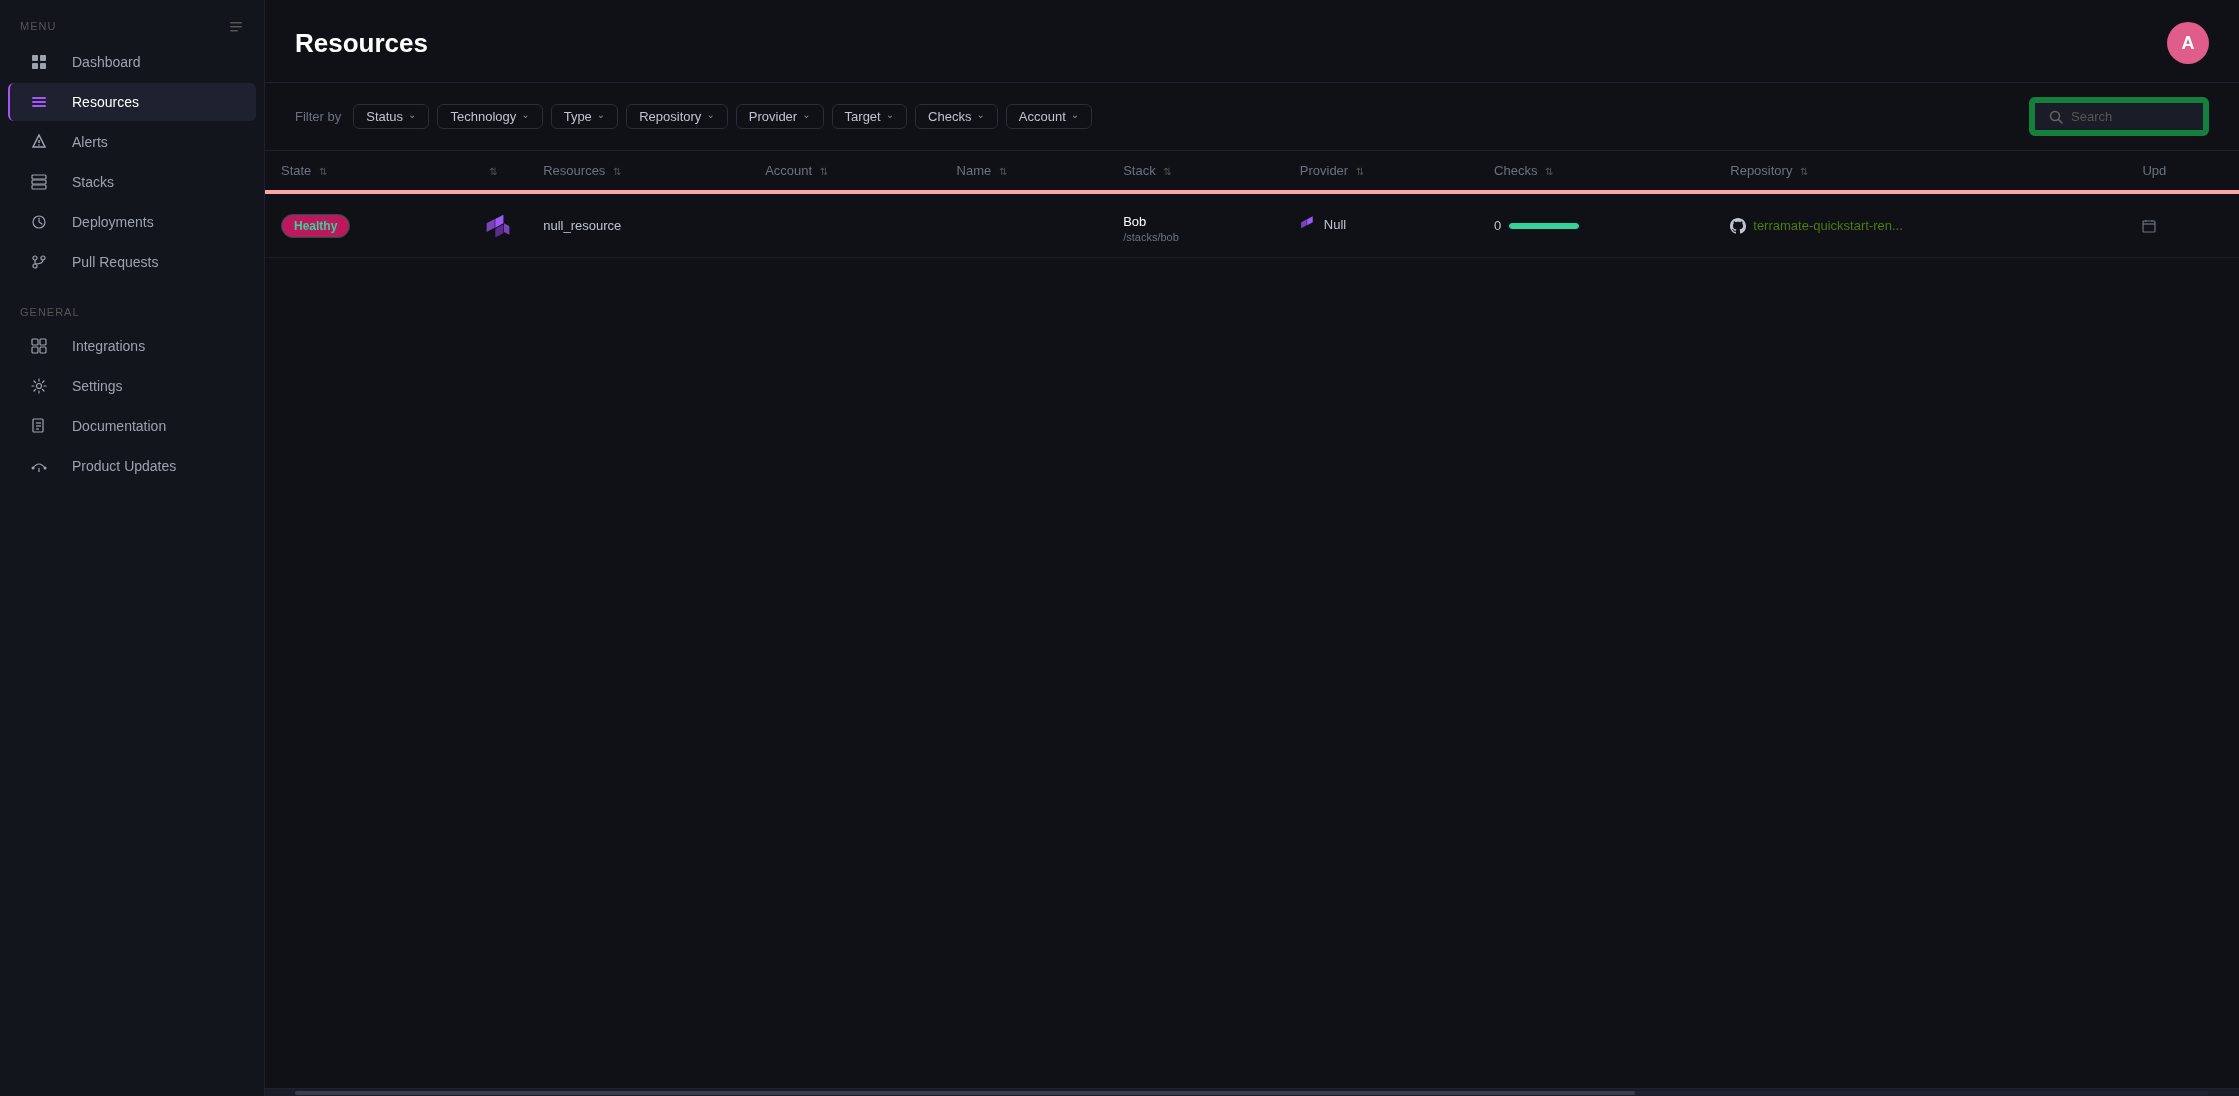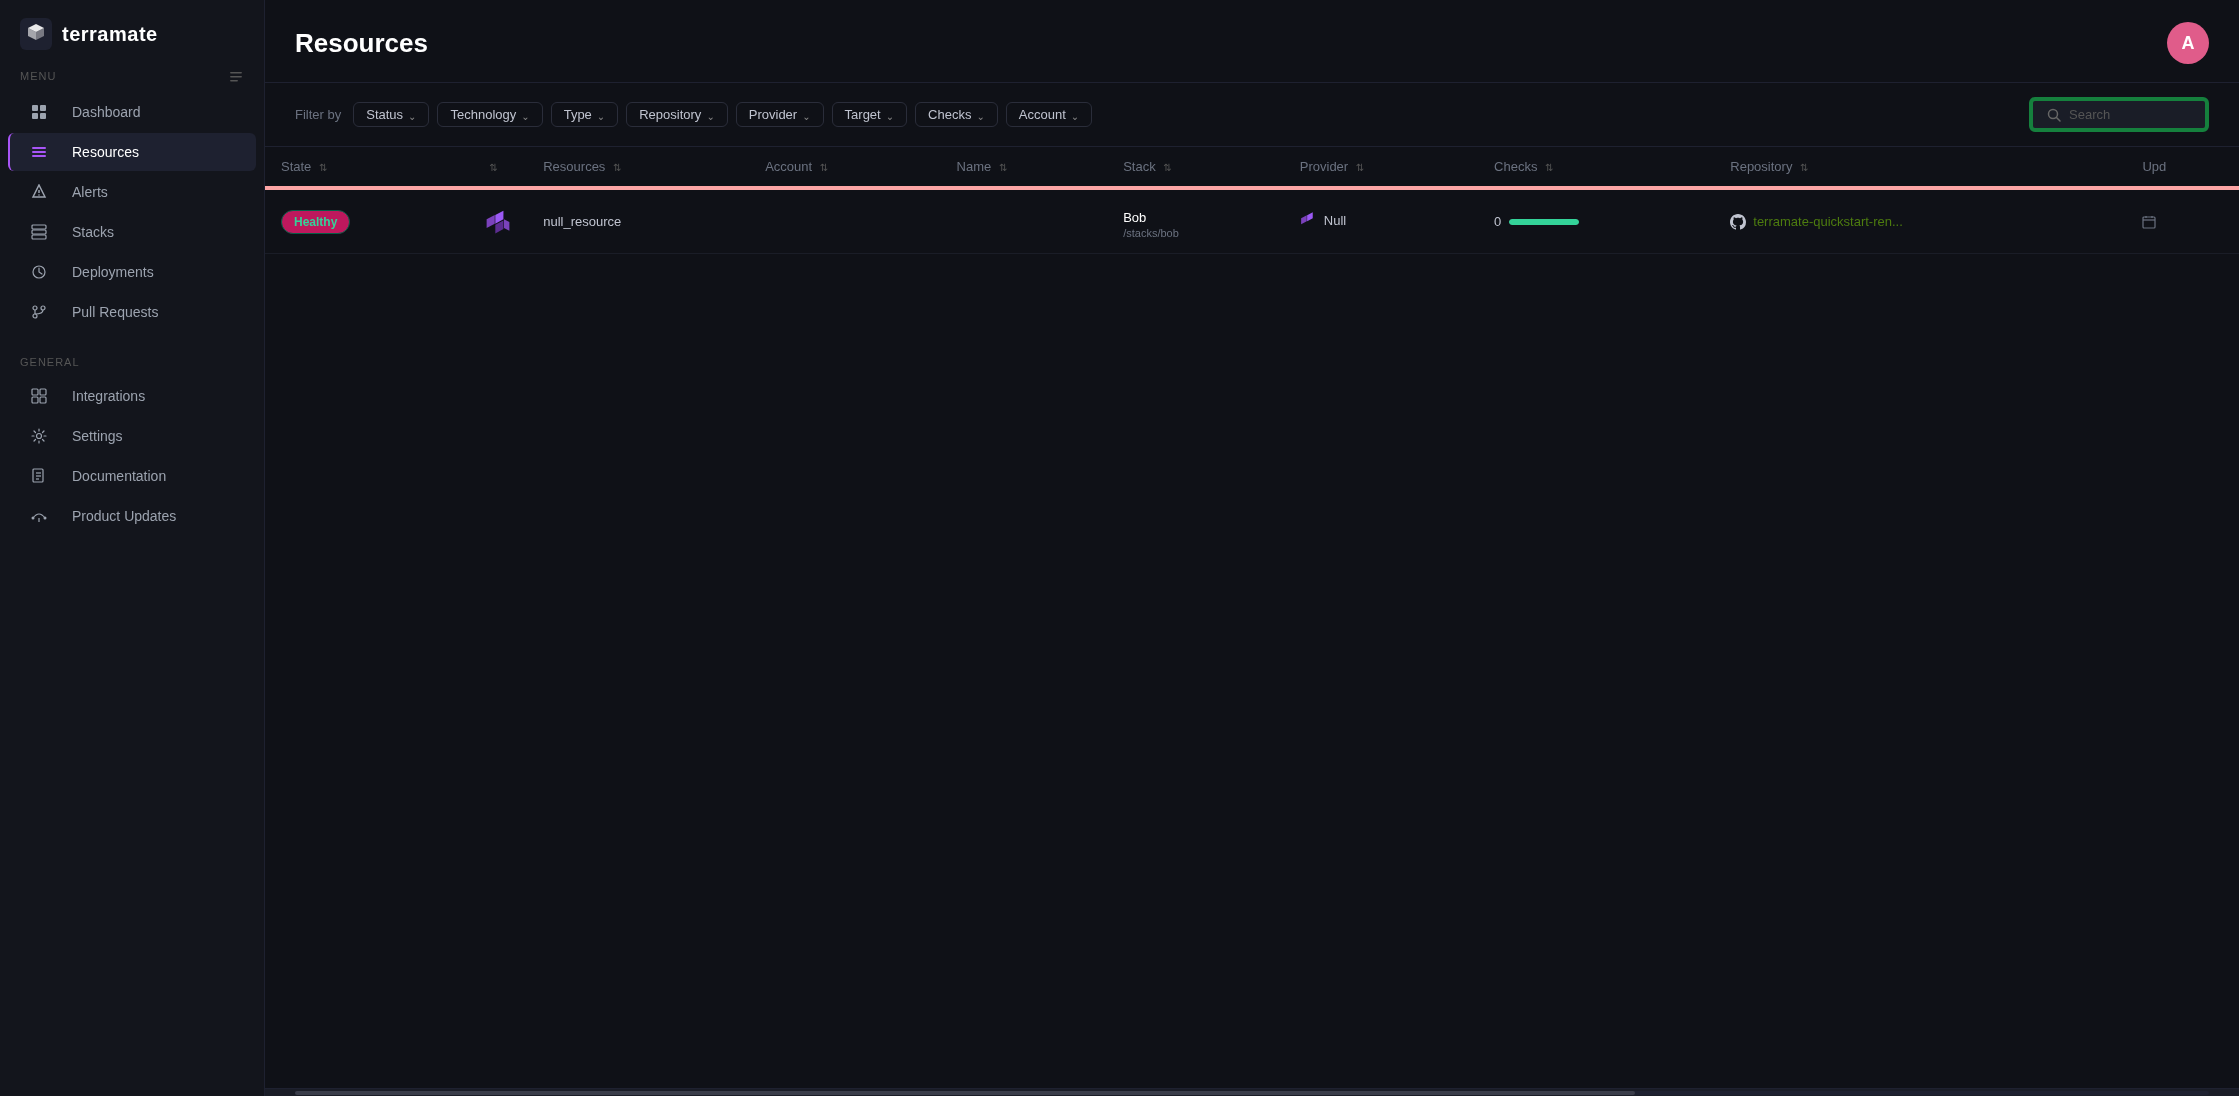--- a/index.html
+++ b/index.html
@@ -136,21 +136,21 @@
       overflow-x: auto;
     }
     .filter-label {
       color: #6b7280;
       font-size: 13px;
       white-space: nowrap;
       margin-right: 4px;
     }
     .filter-btn {
       display: flex;
-      align-items: flex-end;
+      align-items: flex-start;
       gap: 5px;
       padding: 4px 12px;
       background: transparent;
       border: 1px solid #2a2d3a;
       border-radius: 6px;
       color: #c0c4d0;
       font-size: 13px;
       cursor: pointer;
       white-space: nowrap;
     }
@@ -158,21 +158,21 @@
       font-size: 10px;
       color: #888;
     }
     .search-box {
       margin-left: auto;
       display: flex;
       align-items: center;
       gap: 8px;
       padding: 6px 14px;
       background: #1a1d27;
-      border: 4px solid #15803d;
+      border: 6px solid #15803d;
       border-radius: 6px;
       color: #888;
       font-size: 13px;
       cursor: text;
       min-width: 180px;
     }
     .search-icon-svg {
       color: #666;
       flex-shrink: 0;
     }
@@ -311,29 +311,20 @@
       border-radius: 2px;
     }
 
     
     svg { display: inline-block; vertical-align: middle; }
   </style>
 </head>
 <body>
 
 <nav class="sidebar">
-  <div class="sidebar-logo">
-    <svg class="logo-icon" viewBox="0 0 32 32" fill="none" xmlns="http://www.w3.org/2000/svg">
-      <rect width="32" height="32" rx="6" fill="#1e2130"></rect>
-      <path d="M8 10 L16 6 L24 10 L16 14 Z" fill="white" opacity="0.9"></path>
-      <path d="M8 10 L8 18 L16 22 L16 14 Z" fill="white" opacity="0.6"></path>
-      <path d="M24 10 L24 18 L16 22 L16 14 Z" fill="white" opacity="0.4"></path>
-    </svg>
-    <span class="logo-text">terramate</span>
-  </div>
 
   <div class="menu-label">
     <span>Menu</span>
     <span class="menu-label-icon">
       <svg width="16" height="16" viewBox="0 0 16 16" fill="none">
           <rect x="2" y="4" width="12" height="1.5" rx="1" fill="#555"></rect>
           <rect x="2" y="8" width="12" height="1.5" rx="1" fill="#555"></rect>
           <rect x="2" y="12" width="8" height="1.5" rx="1" fill="#555"></rect>
         </svg>
     </span>

